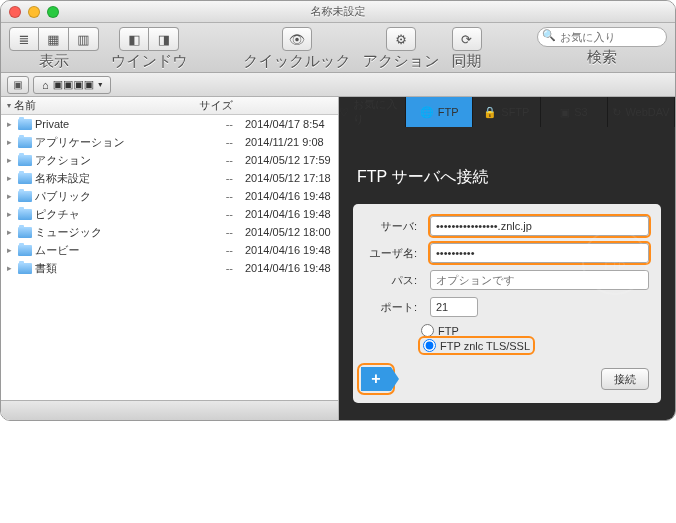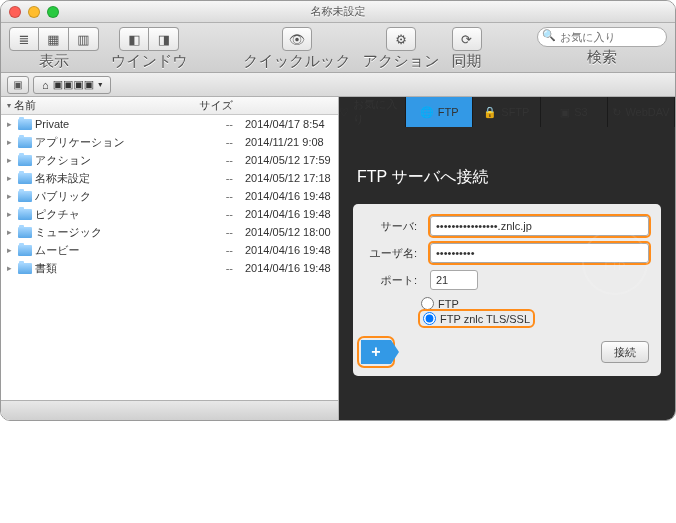--- a/index.html
+++ b/index.html
@@ -258,20 +258,24 @@
         <div class="form-panel">
           <div class="frow">
             <div class="flabel">サーバ:</div>
             <input class="finput hl" value="••••••••••••••••.znlc.jp" style="">
           </div>
           <div class="frow">
             <div class="flabel">ユーザ名:</div>
             <input class="finput hl" value="••••••••••" style="">
           </div>
           <div class="frow">
+            <div class="flabel">パス:</div>
+            <input class="finput" placeholder="オプションです" style="">
+          </div>
+          <div class="frow">
             <div class="flabel">ポート:</div>
             <input class="finput port" value="21" style="">
           </div>
           <div class="radios">
             <label>
                 <input type="radio" name="enc" style="">
                 <span>FTP</span>
               </label>
             <label class="hl-radio">
                 <input type="radio" name="enc" checked="" style="">

